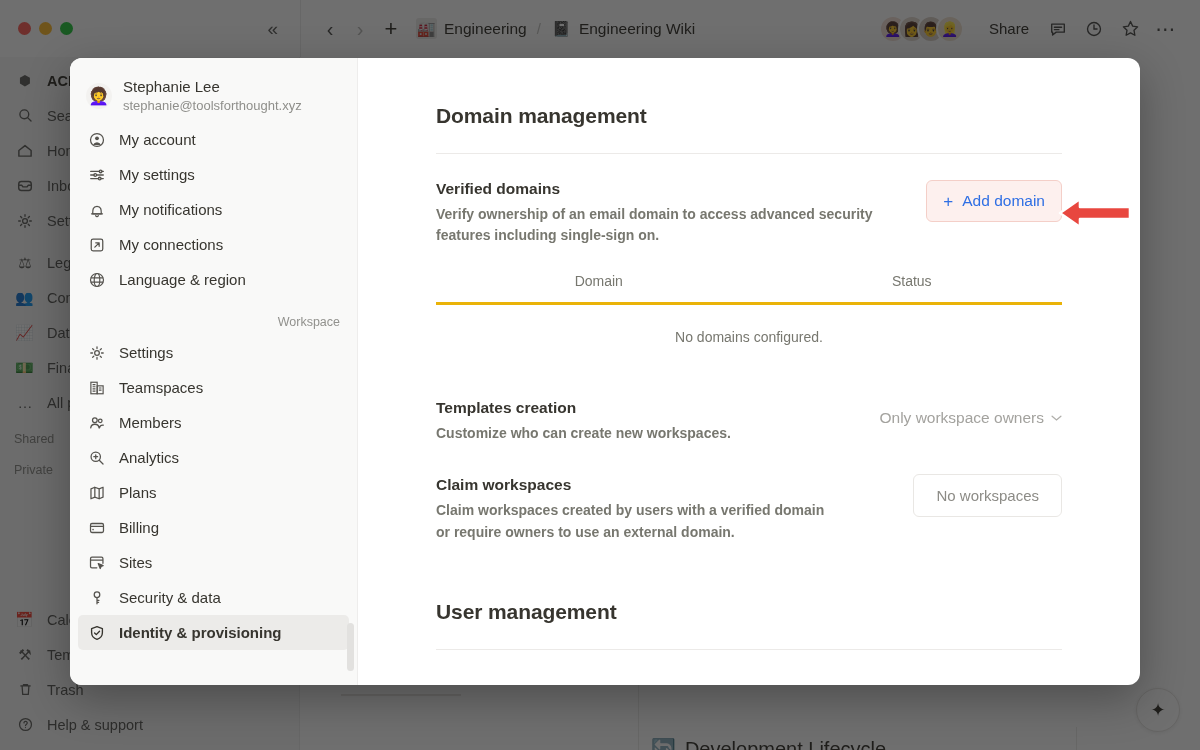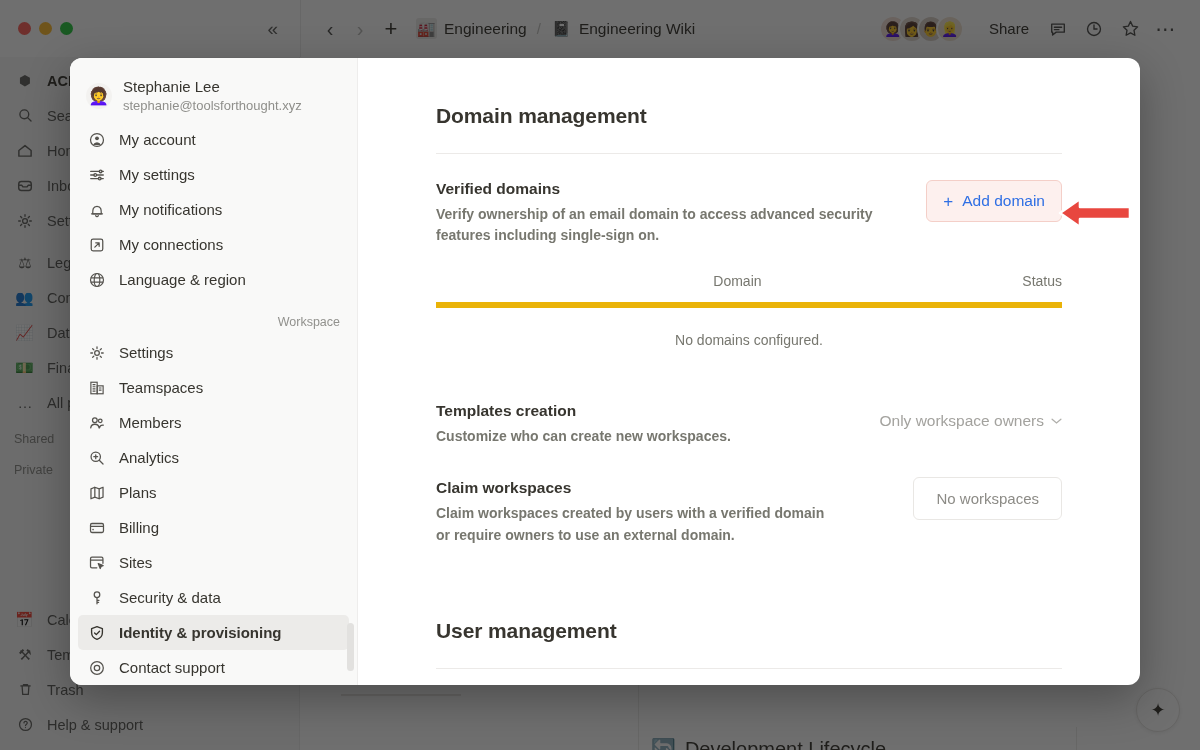--- a/index.html
+++ b/index.html
@@ -238,44 +238,44 @@
     color: #2f6fe4; font-size: 15.5px;
     padding: 11px 16px; border-radius: 6px;
     display: inline-flex; align-items: center; gap: 9px;
     white-space: nowrap; cursor: pointer;
     margin-top: 2px;
   }
   .add-btn .plus { font-size: 17px; line-height: 1; }
 
   table.dt { width: 100%; border-collapse: collapse; margin-top: 26px; }
   table.dt th {
-    text-align: right; font-size: 14px; color: #77776f; font-weight: 400;
+    text-align: center; font-size: 14px; color: #77776f; font-weight: 400;
     padding: 0 0 13px 0;
-    border-bottom: 6px solid #eab308;
+    border-bottom: 3px solid #eab308;
   }
   table.dt th.c2 { width: 48%; }
   .empty-row {
     text-align: center; font-size: 14px; color: #77776f;
     padding: 24px 0 0 0;
   }
 
   .select-val {
     font-size: 15.5px; color: #a3a29e;
     display: inline-flex; align-items: center; gap: 7px;
     white-space: nowrap; cursor: pointer;
     padding-top: 12px;
   }
   .chev { font-size: 12px; color: #b0afab; }
   .ghost-btn {
     border: 1px solid #e9e7e4; border-radius: 6px;
     font-size: 15px; color: #8c8b86;
     padding: 12px 22px; background: #fff;
     white-space: nowrap; cursor: pointer;
   }
-  .sc-h1.second { margin-top: 72px; }
+  .sc-h1.second { margin-top: 56px; }
 
   
   #arrow {
     position: absolute; z-index: 70;
     left: 1058px; top: 196px;
     width: 76px; height: 34px;
   }
 </style>
 </head>
 <body>
@@ -593,29 +593,20 @@
       <span>Security &amp; data</span>
     </div>
     <div class="snav active">
       <span class="sico">
         <svg width="18" height="18" viewBox="0 0 20 20" fill="none" stroke="#37352f" stroke-width="1.5">
             <path d="M10 2.9l6 2.2v4.4c0 3.6-2.4 6.5-6 7.6-3.6-1.1-6-4-6-7.6V5.1z" stroke-linejoin="round"></path>
             <path d="M7.3 9.9l1.9 1.9 3.6-3.7" stroke-linecap="round" stroke-linejoin="round"></path>
           </svg>
       </span>
       <span>Identity &amp; provisioning</span>
-    </div>
-    <div class="snav">
-      <span class="sico">
-        <svg width="18" height="18" viewBox="0 0 20 20" fill="none" stroke="#55534e" stroke-width="1.4">
-            <circle cx="10" cy="10" r="7"></circle>
-            <circle cx="10" cy="10" r="3"></circle>
-          </svg>
-      </span>
-      <span>Contact support</span>
     </div>
 
     <div class="sscroll"></div>
   </div>
 
   <div class="scontent">
 
     <div class="sc-h1">Domain management</div>
     <div class="hr"></div>
 

